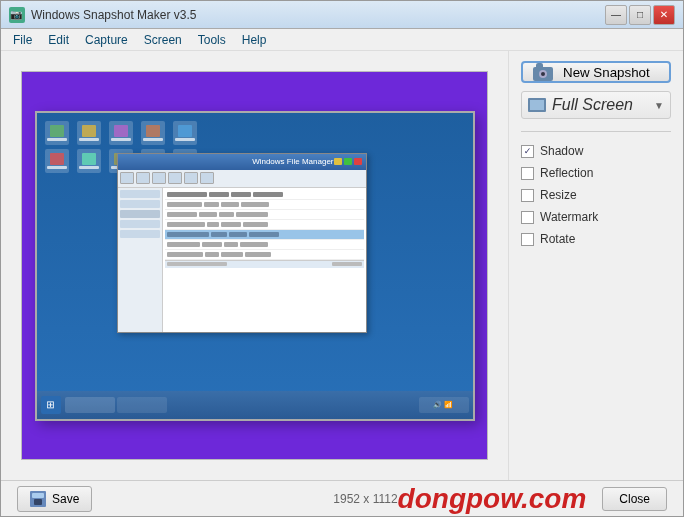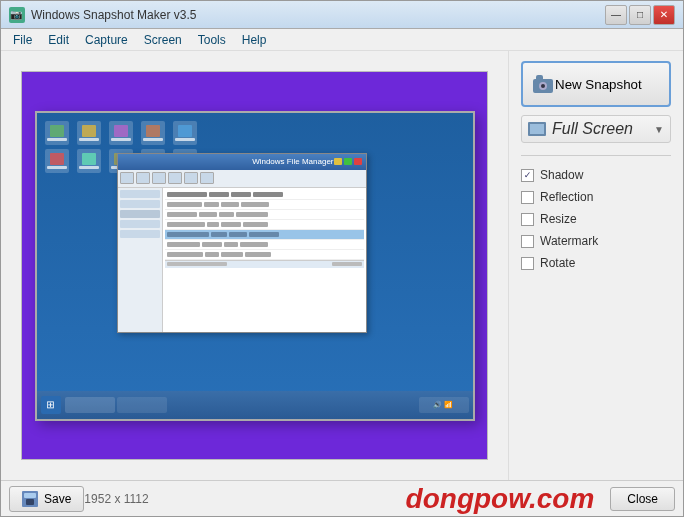--- a/index.html
+++ b/index.html
@@ -228,24 +228,25 @@
       border-left: 1px solid #ddd;
       padding: 10px 12px;
       flex-shrink: 0;
       display: flex;
       flex-direction: column;
       gap: 8px;
     }
     .new-snapshot-btn {
       display: flex;
       align-items: center;
+      gap: 8px;
       background: linear-gradient(to bottom, #f5f5f5, #e0e0e0);
       border: 2px solid #6a9fd8;
       border-radius: 4px;
-      padding: 12px 10px;
+      padding: 0 10px;
       cursor: pointer;
       width: 100%;
     }
     .camera-icon {
       width: 22px;
       height: 18px;
       position: relative;
     }
     .camera-body {
       width: 20px;
@@ -324,21 +325,21 @@
     .checkbox-label {
       font-size: 12px;
       color: #333;
     }
     .statusbar {
       height: 36px;
       background: #f0f0f0;
       border-top: 1px solid #ccc;
       display: flex;
       align-items: center;
-      padding: 0 8px;
+      padding: 0 16px;
       flex-shrink: 0;
     }
     .save-btn {
       display: flex;
       align-items: center;
       gap: 6px;
       background: linear-gradient(to bottom, #f5f5f5, #e0e0e0);
       border: 1px solid #aaa;
       border-radius: 3px;
       padding: 4px 12px;
@@ -365,21 +366,21 @@
       position: absolute;
       bottom: 2px;
       left: 4px;
       width: 8px;
       height: 6px;
       background: #334466;
       border-radius: 1px;
     }
     .status-dims {
       flex: 1;
-      text-align: left;
+      text-align: right;
       font-size: 12px;
       color: #666;
     }
     .watermark-text {
       font-size: 28px;
       font-weight: bold;
       color: #cc2222;
       font-style: italic;
     }
     .close-btn {

